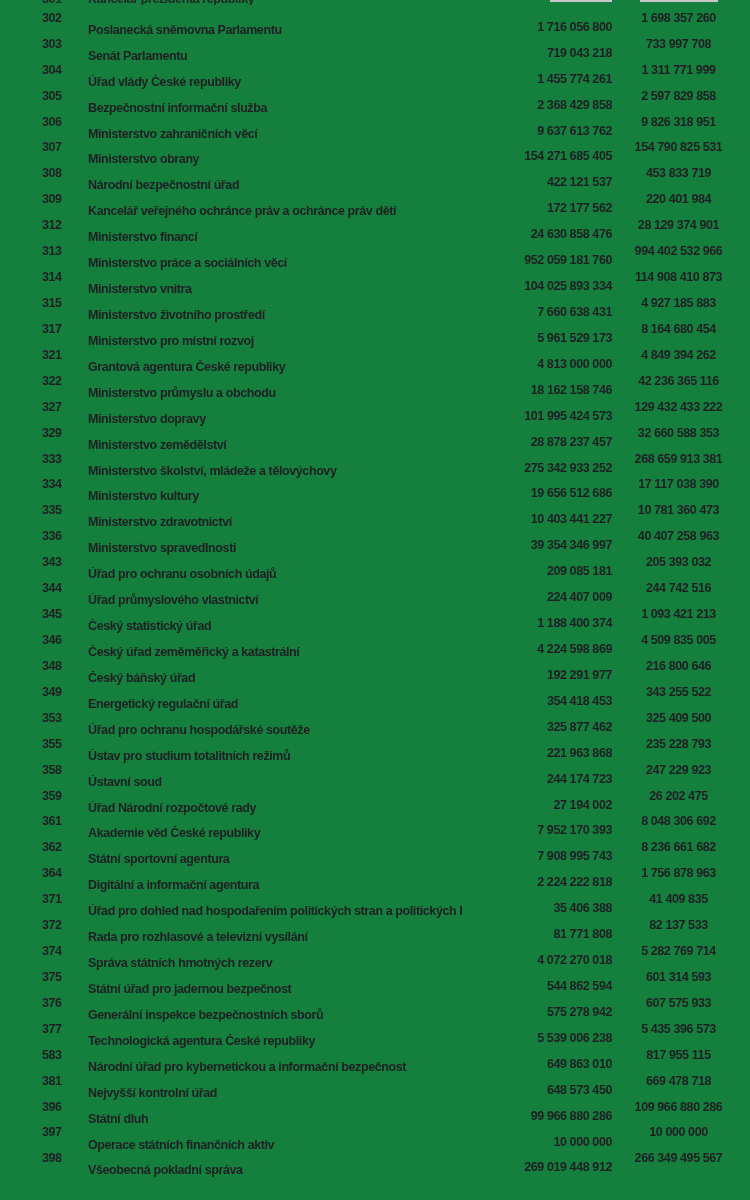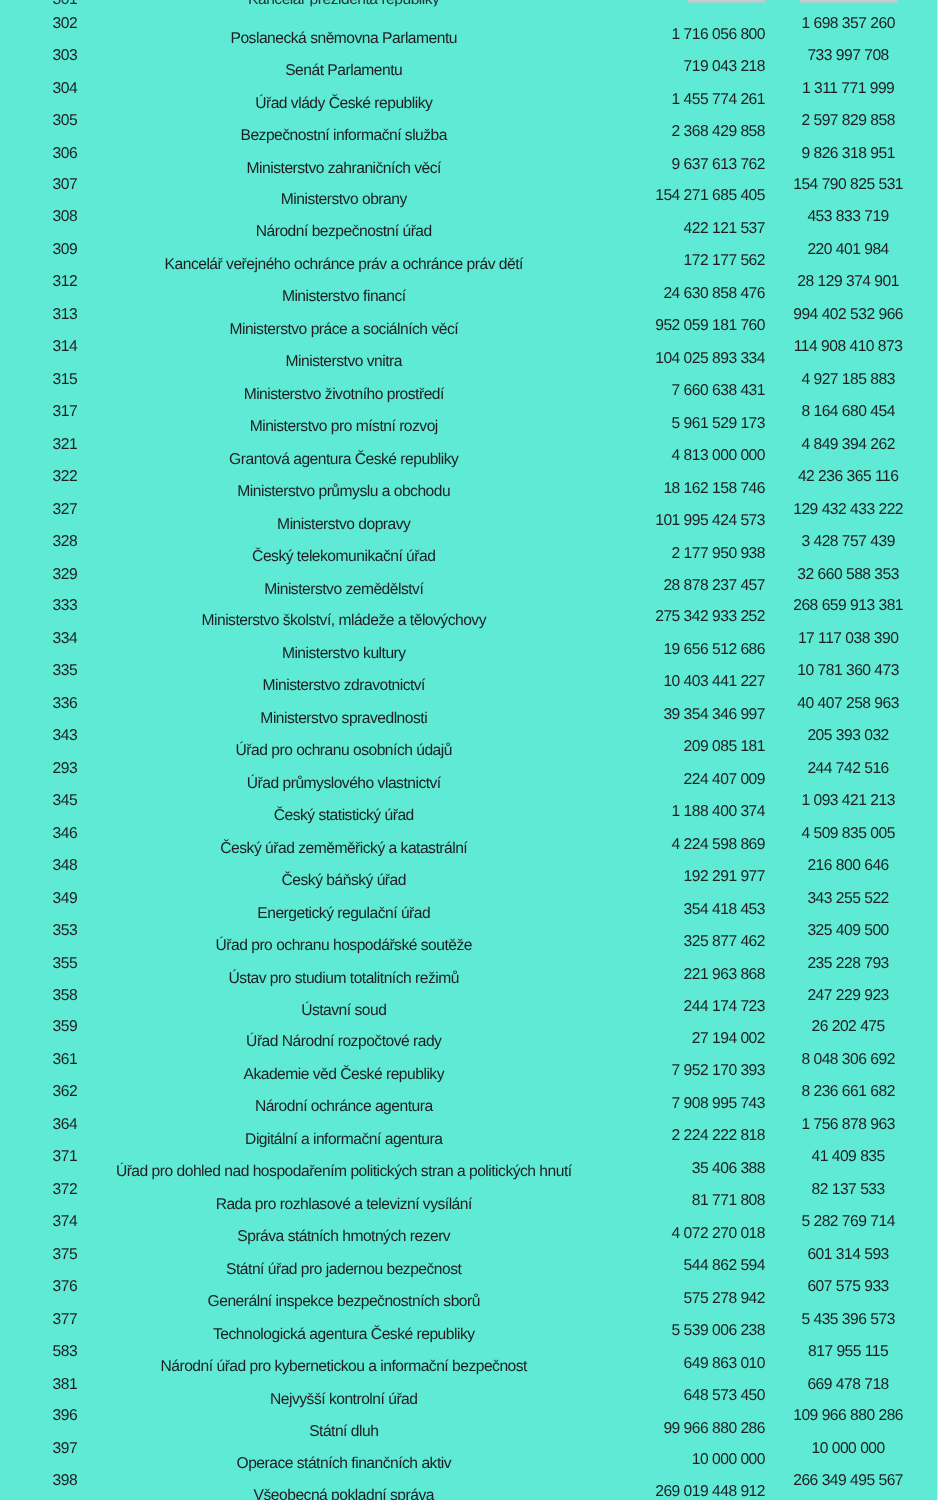--- a/index.html
+++ b/index.html
@@ -2,43 +2,43 @@
 <html><head>
 <meta charset="utf-8">
 <style>
   * { box-sizing: border-box; margin: 0; padding: 0; }
   html, body { background: #ffffff; }
   .page {
     position: relative;
     width: 750px;
     height: 1200px;
     overflow: hidden;
-    background: #5eead4;
+    background: #15803d;
     font-family: "Liberation Sans", sans-serif;
-    font-weight: 400;
+    font-weight: 700;
     font-size: 12.5px;
     letter-spacing: -0.4px;
     color: #1f1f23;
   }
   .rows {
     position: absolute;
     top: 4.9px;
     left: 0;
     right: 0;
   }
   .row {
     display: flex;
     align-items: center;
     height: 25.935px;
     width: 100%;
     padding: 0 5px 0 42px;
     white-space: nowrap;
   }
   .code { flex: none; width: 46px; text-align: left; }
-  .name { flex: 1 1 auto; text-align: center; overflow: hidden; margin-top: 24px; }
+  .name { flex: 1 1 auto; text-align: left; overflow: hidden; margin-top: 24px; }
   .v1   { flex: none; width: 150px; text-align: right; margin-top: 18px; }
   .v2   { flex: none; width: 133px; text-align: center; }
 
   
   .clipped {
     position: absolute;
     top: -15px;
     left: 0;
     width: 100%;
     height: 20px;
@@ -163,26 +163,20 @@
         <div class="v1">18 162 158 746</div>
         <div class="v2">42 236 365 116</div>
       </div>
       <div class="row">
         <div class="code">327</div>
         <div class="name">Ministerstvo dopravy</div>
         <div class="v1">101 995 424 573</div>
         <div class="v2">129 432 433 222</div>
       </div>
       <div class="row">
-        <div class="code">328</div>
-        <div class="name">Český telekomunikační úřad</div>
-        <div class="v1">2 177 950 938</div>
-        <div class="v2">3 428 757 439</div>
-      </div>
-      <div class="row">
         <div class="code">329</div>
         <div class="name">Ministerstvo zemědělství</div>
         <div class="v1">28 878 237 457</div>
         <div class="v2">32 660 588 353</div>
       </div>
       <div class="row">
         <div class="code">333</div>
         <div class="name">Ministerstvo školství, mládeže a tělovýchovy</div>
         <div class="v1">275 342 933 252</div>
         <div class="v2">268 659 913 381</div>
@@ -205,21 +199,21 @@
         <div class="v1">39 354 346 997</div>
         <div class="v2">40 407 258 963</div>
       </div>
       <div class="row">
         <div class="code">343</div>
         <div class="name">Úřad pro ochranu osobních údajů</div>
         <div class="v1">209 085 181</div>
         <div class="v2">205 393 032</div>
       </div>
       <div class="row">
-        <div class="code">293</div>
+        <div class="code">344</div>
         <div class="name">Úřad průmyslového vlastnictví</div>
         <div class="v1">224 407 009</div>
         <div class="v2">244 742 516</div>
       </div>
       <div class="row">
         <div class="code">345</div>
         <div class="name">Český statistický úřad</div>
         <div class="v1">1 188 400 374</div>
         <div class="v2">1 093 421 213</div>
       </div>
@@ -266,21 +260,21 @@
         <div class="v2">26 202 475</div>
       </div>
       <div class="row">
         <div class="code">361</div>
         <div class="name">Akademie věd České republiky</div>
         <div class="v1">7 952 170 393</div>
         <div class="v2">8 048 306 692</div>
       </div>
       <div class="row">
         <div class="code">362</div>
-        <div class="name">Národní ochránce agentura</div>
+        <div class="name">Státní sportovní agentura</div>
         <div class="v1">7 908 995 743</div>
         <div class="v2">8 236 661 682</div>
       </div>
       <div class="row">
         <div class="code">364</div>
         <div class="name">Digitální a informační agentura</div>
         <div class="v1">2 224 222 818</div>
         <div class="v2">1 756 878 963</div>
       </div>
       <div class="row">

